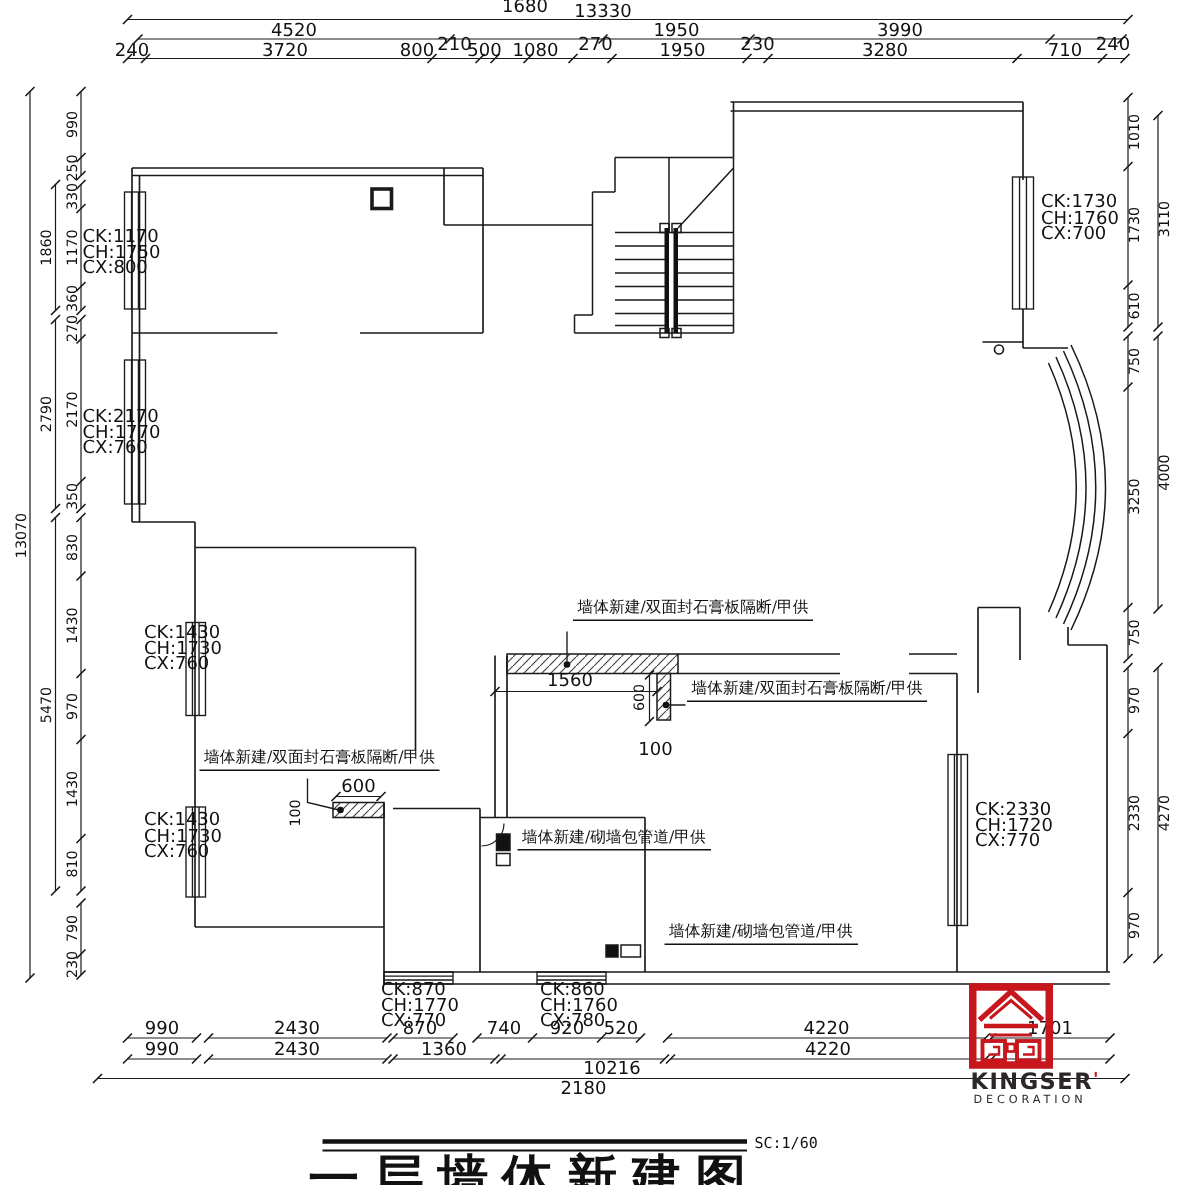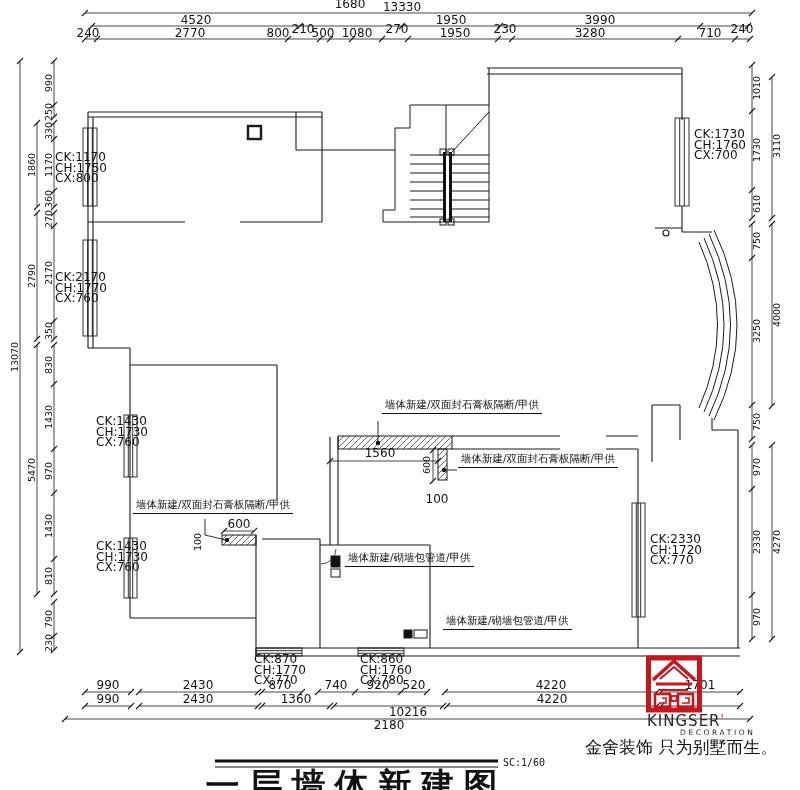--- a/index.html
+++ b/index.html
@@ -14,24 +14,24 @@
   .ck span{display:block;}
   .note{position:absolute;font-size:10.5px;font-family:"DejaVu Serif",serif;
         border-bottom:1px solid #111;padding:0 3px 1px 3px;white-space:nowrap;}
   .title{position:absolute;left:356px;top:740px;transform:translate(-50%,-50%);
          font-size:34px;font-weight:700;letter-spacing:9px;white-space:nowrap;
          font-family:"DejaVu Sans",sans-serif;margin-top:46px;}
   .scale{position:absolute;left:503px;top:757px;font-size:10px;
          font-family:"DejaVu Sans Mono",monospace;}
   .tagline{position:absolute;left:585px;top:736px;font-size:17px;
            font-family:"DejaVu Serif",serif;white-space:nowrap;}
-  .brandname{position:absolute;left:647px;top:712px;font-size:15px;font-weight:400;
+  .brandname{position:absolute;left:647px;top:712px;font-size:15px;font-weight:700;
              letter-spacing:1px;color:#2b2627;white-space:nowrap;text-align:center;}
   .brandname .mk{color:#c8161d;font-size:12px;vertical-align:top;}
-  .brandsub{position:absolute;left:680px;top:728px;font-size:7.5px;letter-spacing:2.6px;
+  .brandsub{position:absolute;left:649px;top:728px;font-size:7.5px;letter-spacing:2.6px;
             color:#2b2627;white-space:nowrap;text-align:center;}
   .logo{position:absolute;left:645px;top:652px;}
 </style>
 </head>
 <body>
 
 <div class="canvas">
 
   <svg width="800" height="790" viewBox="0 0 800 790">
     <defs>
@@ -151,21 +151,21 @@
       <path d="M215 767H498" stroke-width="1.2"></path>
     </g>
   </svg>
 
   <span class="lab" style="left:402px;top:7px">13330</span>
   <span class="lab" style="left:196px;top:20px">4520</span>
   <span class="lab" style="left:350px;top:4px">1680</span>
   <span class="lab" style="left:451px;top:20px">1950</span>
   <span class="lab" style="left:600px;top:20px">3990</span>
   <span class="lab" style="left:88px;top:33px">240</span>
-  <span class="lab" style="left:190px;top:33px">2770</span>
+  <span class="lab" style="left:190px;top:33px">3720</span>
   <span class="lab" style="left:278px;top:33px">800</span>
   <span class="lab" style="left:303px;top:29px">210</span>
   <span class="lab" style="left:323px;top:33px">500</span>
   <span class="lab" style="left:357px;top:33px">1080</span>
   <span class="lab" style="left:397px;top:29px">270</span>
   <span class="lab" style="left:455px;top:33px">1950</span>
   <span class="lab" style="left:505px;top:29px">230</span>
   <span class="lab" style="left:590px;top:33px">3280</span>
   <span class="lab" style="left:710px;top:33px">710</span>
   <span class="lab" style="left:742px;top:29px">240</span>
@@ -266,21 +266,20 @@
   <div class="note" style="left:443px;top:614px">墙体新建/砌墙包管道/甲供</div>
 
   <span class="lab" style="left:380px;top:453px">1560</span>
   <span class="labv" style="left:427px;top:465px">600</span>
   <span class="lab" style="left:437px;top:499px">100</span>
   <span class="lab" style="left:239px;top:524px">600</span>
   <span class="labv" style="left:198px;top:542px">100</span>
 
   <div class="title">一层墙体新建图</div>
   <div class="scale">SC:1/60</div>
-  <div class="tagline">金舍装饰 只为别墅而生。</div>
 
   <svg class="logo" width="58" height="62" viewBox="0 0 58 62">
     <rect x="3.5" y="6" width="51" height="52" fill="none" stroke="#c8161d" stroke-width="5"></rect>
     <path d="M8 28L29 9L50 28" fill="none" stroke="#c8161d" stroke-width="3.5"></path>
     <path d="M15 27L29 15L43 27" fill="none" stroke="#c8161d" stroke-width="2"></path>
     <path d="M11 32H47" stroke="#c8161d" stroke-width="3"></path>
     <path d="M15 38H43" stroke="#c8161d" stroke-width="2"></path>
     <rect x="10" y="42" width="15" height="13" fill="none" stroke="#c8161d" stroke-width="2.6"></rect>
     <path d="M14 51h7v-5h-4" fill="none" stroke="#c8161d" stroke-width="1.6"></path>
     <rect x="33" y="42" width="15" height="13" fill="none" stroke="#c8161d" stroke-width="2.6"></rect>

